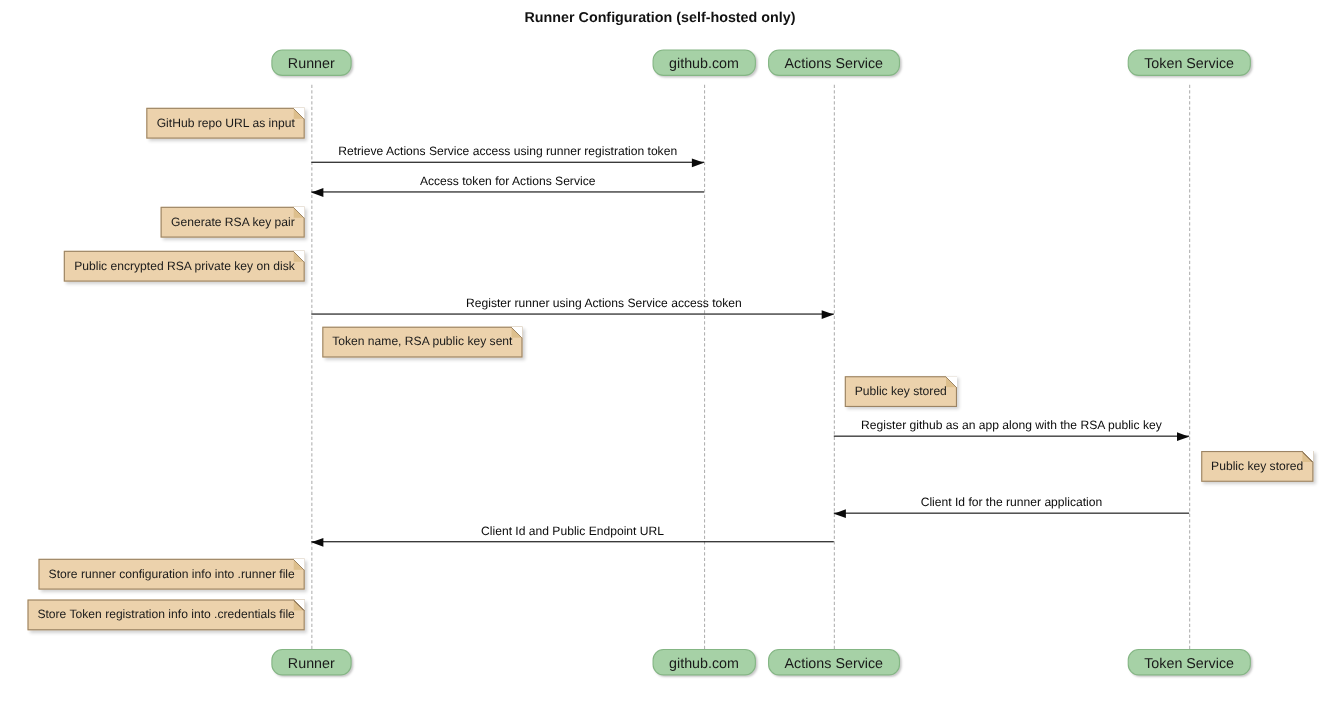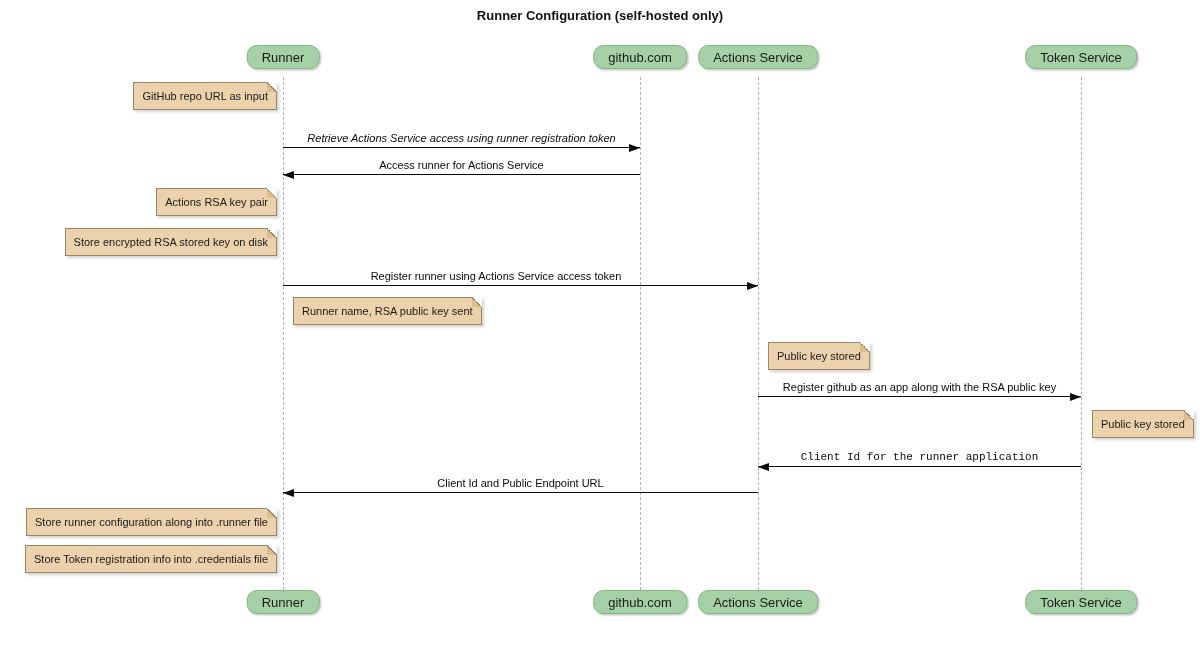--- a/index.html
+++ b/index.html
@@ -63,37 +63,37 @@
     <div class="actor" style="left: 640px; top: 45px;">github.com</div>
     <div class="actor" style="left: 640px; top: 590px;">github.com</div>
     <div class="lifeline" style="left: 757.5px; top: 77px; height: 513px;"></div>
     <div class="actor" style="left: 758px; top: 45px;">Actions Service</div>
     <div class="actor" style="left: 758px; top: 590px;">Actions Service</div>
     <div class="lifeline" style="left: 1080.5px; top: 77px; height: 513px;"></div>
     <div class="actor" style="left: 1081px; top: 45px;">Token Service</div>
     <div class="actor" style="left: 1081px; top: 590px;">Token Service</div>
     <div class="msg-line" style="left: 283px; top: 147px; width: 357px;"></div>
     <div class="arrowhead right" style="left: 629px; top: 143.5px;"></div>
-    <div class="msg-label" style="left: 461.5px; top: 132px; font-style: italic;">Retrieve Actions Service access using runner registration token</div>
+    <div class="msg-label" style="left: 461.5px; top: 132px;">Retrieve Actions Service access using runner registration token</div>
     <div class="msg-line" style="left: 283px; top: 174px; width: 357px;"></div>
     <div class="arrowhead left" style="left: 283px; top: 170.5px;"></div>
-    <div class="msg-label" style="left: 461.5px; top: 159px;">Access runner for Actions Service</div>
+    <div class="msg-label" style="left: 461.5px; top: 159px;">Access token for Actions Service</div>
     <div class="msg-line" style="left: 283px; top: 285px; width: 475px;"></div>
     <div class="arrowhead right" style="left: 747px; top: 281.5px;"></div>
-    <div class="msg-label" style="left: 496px; top: 270px;">Register runner using Actions Service access token</div>
+    <div class="msg-label" style="left: 549px; top: 270px;">Register runner using Actions Service access token</div>
     <div class="msg-line" style="left: 758px; top: 396px; width: 323px;"></div>
     <div class="arrowhead right" style="left: 1070px; top: 392.5px;"></div>
     <div class="msg-label" style="left: 919.5px; top: 381px;">Register github as an app along with the RSA public key</div>
     <div class="msg-line" style="left: 758px; top: 466px; width: 323px;"></div>
     <div class="arrowhead left" style="left: 758px; top: 462.5px;"></div>
-    <div class="msg-label" style="left: 919.5px; top: 451px; font-family: Liberation Mono, monospace;">Client Id for the runner application</div>
+    <div class="msg-label" style="left: 919.5px; top: 451px;">Client Id for the runner application</div>
     <div class="msg-line" style="left: 283px; top: 492px; width: 475px;"></div>
     <div class="arrowhead left" style="left: 283px; top: 488.5px;"></div>
     <div class="msg-label" style="left: 520.5px; top: 477px;">Client Id and Public Endpoint URL</div>
-    <div class="note" style="top: 82px; right: 923px;">GitHub repo URL as input</div>
-    <div class="note" style="top: 188px; right: 923px;">Actions RSA key pair</div>
-    <div class="note" style="top: 228px; right: 923px;">Store encrypted RSA stored key on disk</div>
-    <div class="note" style="top: 297px; left: 293px;">Runner name, RSA public key sent</div>
+    <div class="note" style="top: 98px; right: 923px;">GitHub repo URL as input</div>
+    <div class="note" style="top: 188px; right: 923px;">Generate RSA key pair</div>
+    <div class="note" style="top: 228px; right: 923px;">Public encrypted RSA private key on disk</div>
+    <div class="note" style="top: 297px; left: 293px;">Token name, RSA public key sent</div>
     <div class="note" style="top: 342px; left: 768px;">Public key stored</div>
     <div class="note" style="top: 410px; left: 1092px;">Public key stored</div>
-    <div class="note" style="top: 508px; right: 923px;">Store runner configuration along into .runner file</div>
+    <div class="note" style="top: 508px; right: 923px;">Store runner configuration info into .runner file</div>
     <div class="note" style="top: 545px; right: 923px;">Store Token registration info into .credentials file</div>
   </div>
 
 </body></html>

